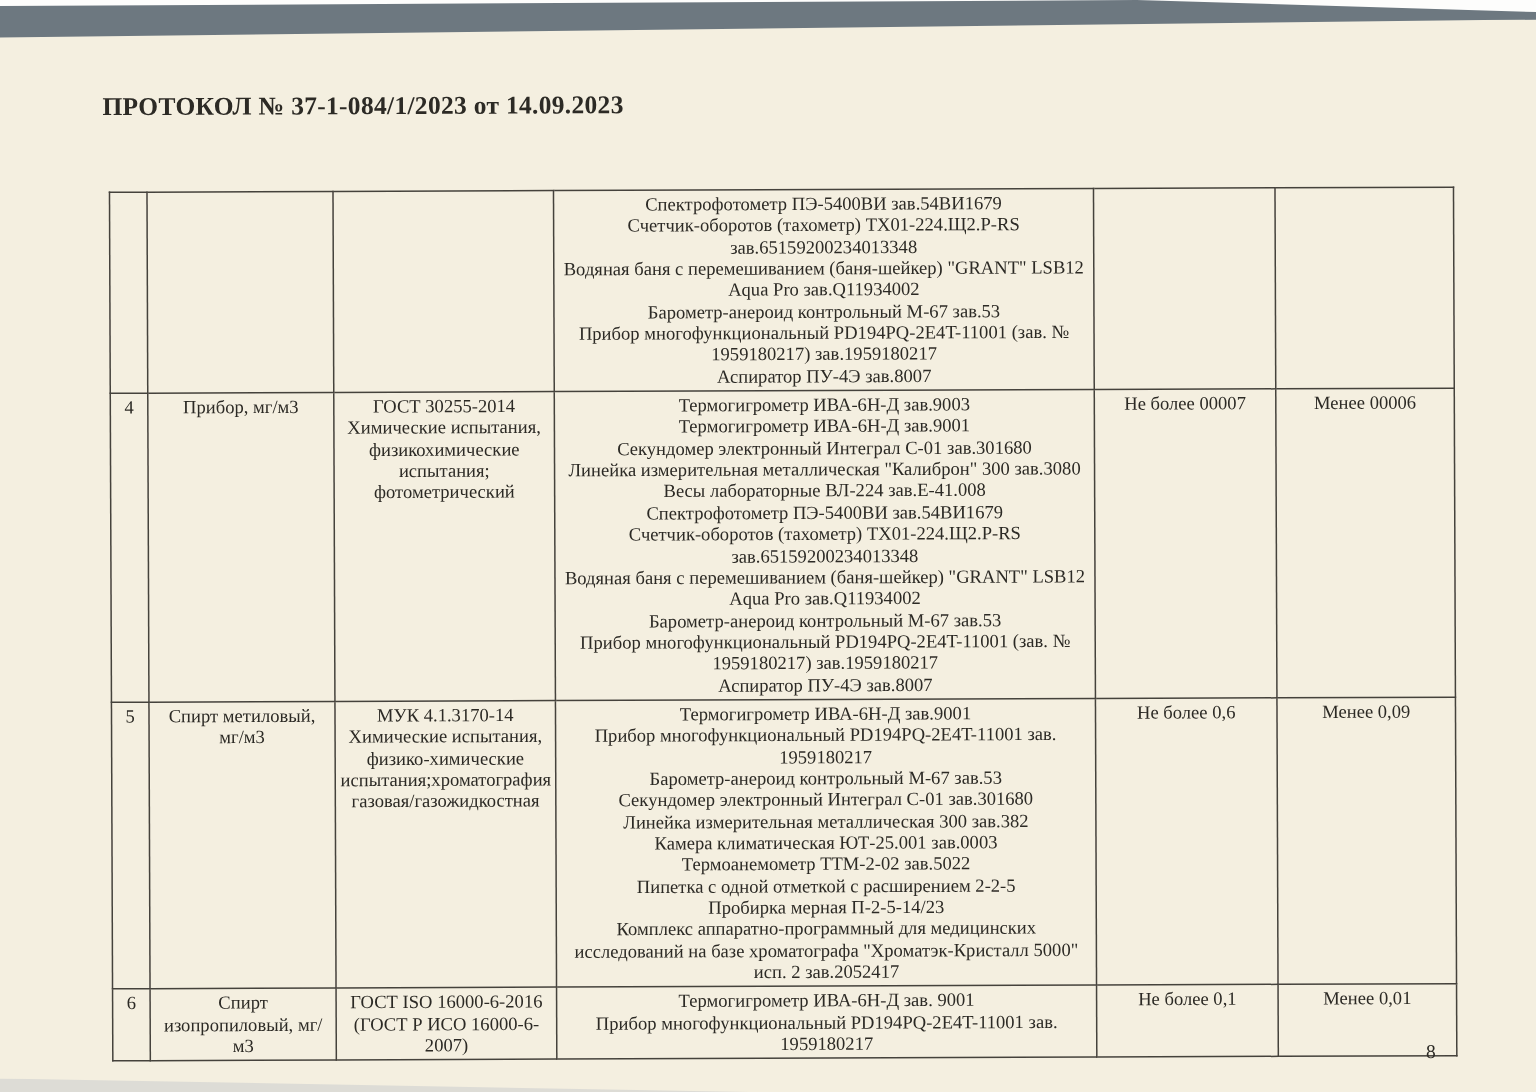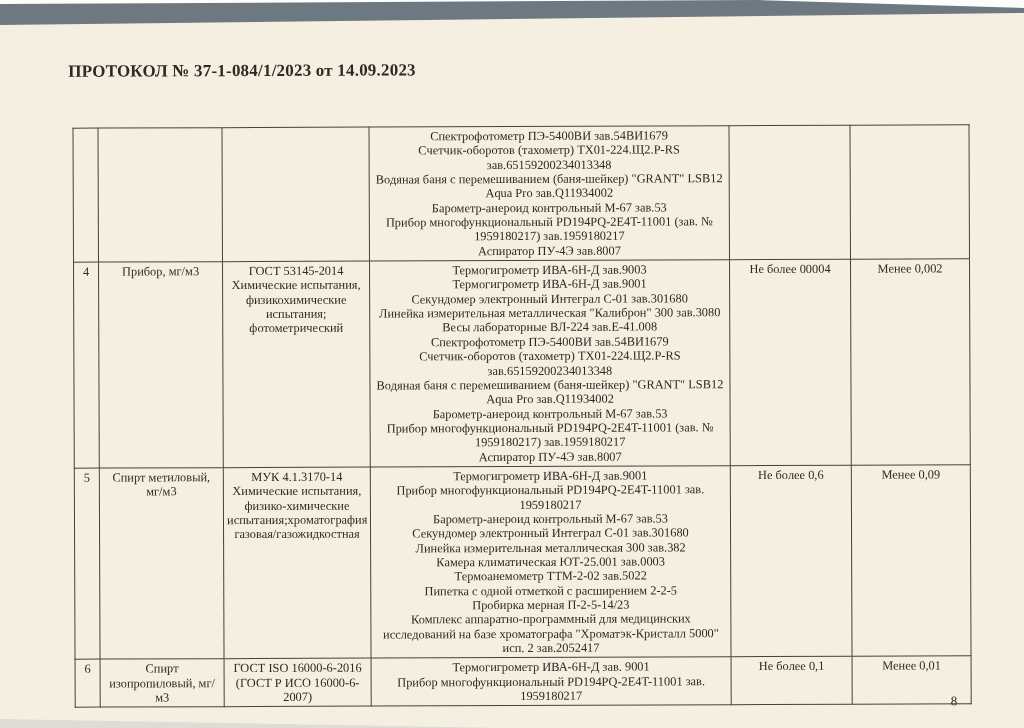--- a/index.html
+++ b/index.html
@@ -103,38 +103,38 @@
 Водяная баня с перемешиванием (баня-шейкер) "GRANT" LSB12 Aqua Pro зав.Q11934002
 Барометр-анероид контрольный М-67 зав.53
 Прибор многофункциональный PD194PQ-2E4T-11001 (зав. № 1959180217) зав.1959180217
 Аспиратор ПУ-4Э зав.8007</td>
             <td></td>
             <td></td>
           </tr>
           <tr class="row-4">
             <td>4</td>
             <td class="multiline">Прибор, мг/м3</td>
-            <td class="multiline">ГОСТ 53145-2014
+            <td class="multiline">ГОСТ 30255-2014
 Химические испытания,
 физикохимические
 испытания;
 фотометрический</td>
             <td class="multiline">Термогигрометр ИВА-6Н-Д зав.9003
 Термогигрометр ИВА-6Н-Д зав.9001
 Секундомер электронный Интеграл С-01 зав.301680
 Линейка измерительная металлическая "Калиброн" 300 зав.3080
 Весы лабораторные ВЛ-224 зав.Е-41.008
 Спектрофотометр ПЭ-5400ВИ зав.54ВИ1679
 Счетчик-оборотов (тахометр) ТХ01-224.Щ2.P-RS зав.65159200234013348
 Водяная баня с перемешиванием (баня-шейкер) "GRANT" LSB12 Aqua Pro зав.Q11934002
 Барометр-анероид контрольный М-67 зав.53
 Прибор многофункциональный PD194PQ-2E4T-11001 (зав. № 1959180217) зав.1959180217
 Аспиратор ПУ-4Э зав.8007</td>
-            <td>Не более 00004</td>
-            <td>Менее 0,002</td>
+            <td>Не более 00007</td>
+            <td>Менее 00006</td>
           </tr>
           <tr class="row-5">
             <td>5</td>
             <td class="multiline">Спирт метиловый,
 мг/м3</td>
             <td class="multiline">МУК 4.1.3170-14
 Химические испытания,
 физико-химические
 испытания;хроматография
 газовая/газожидкостная</td>

